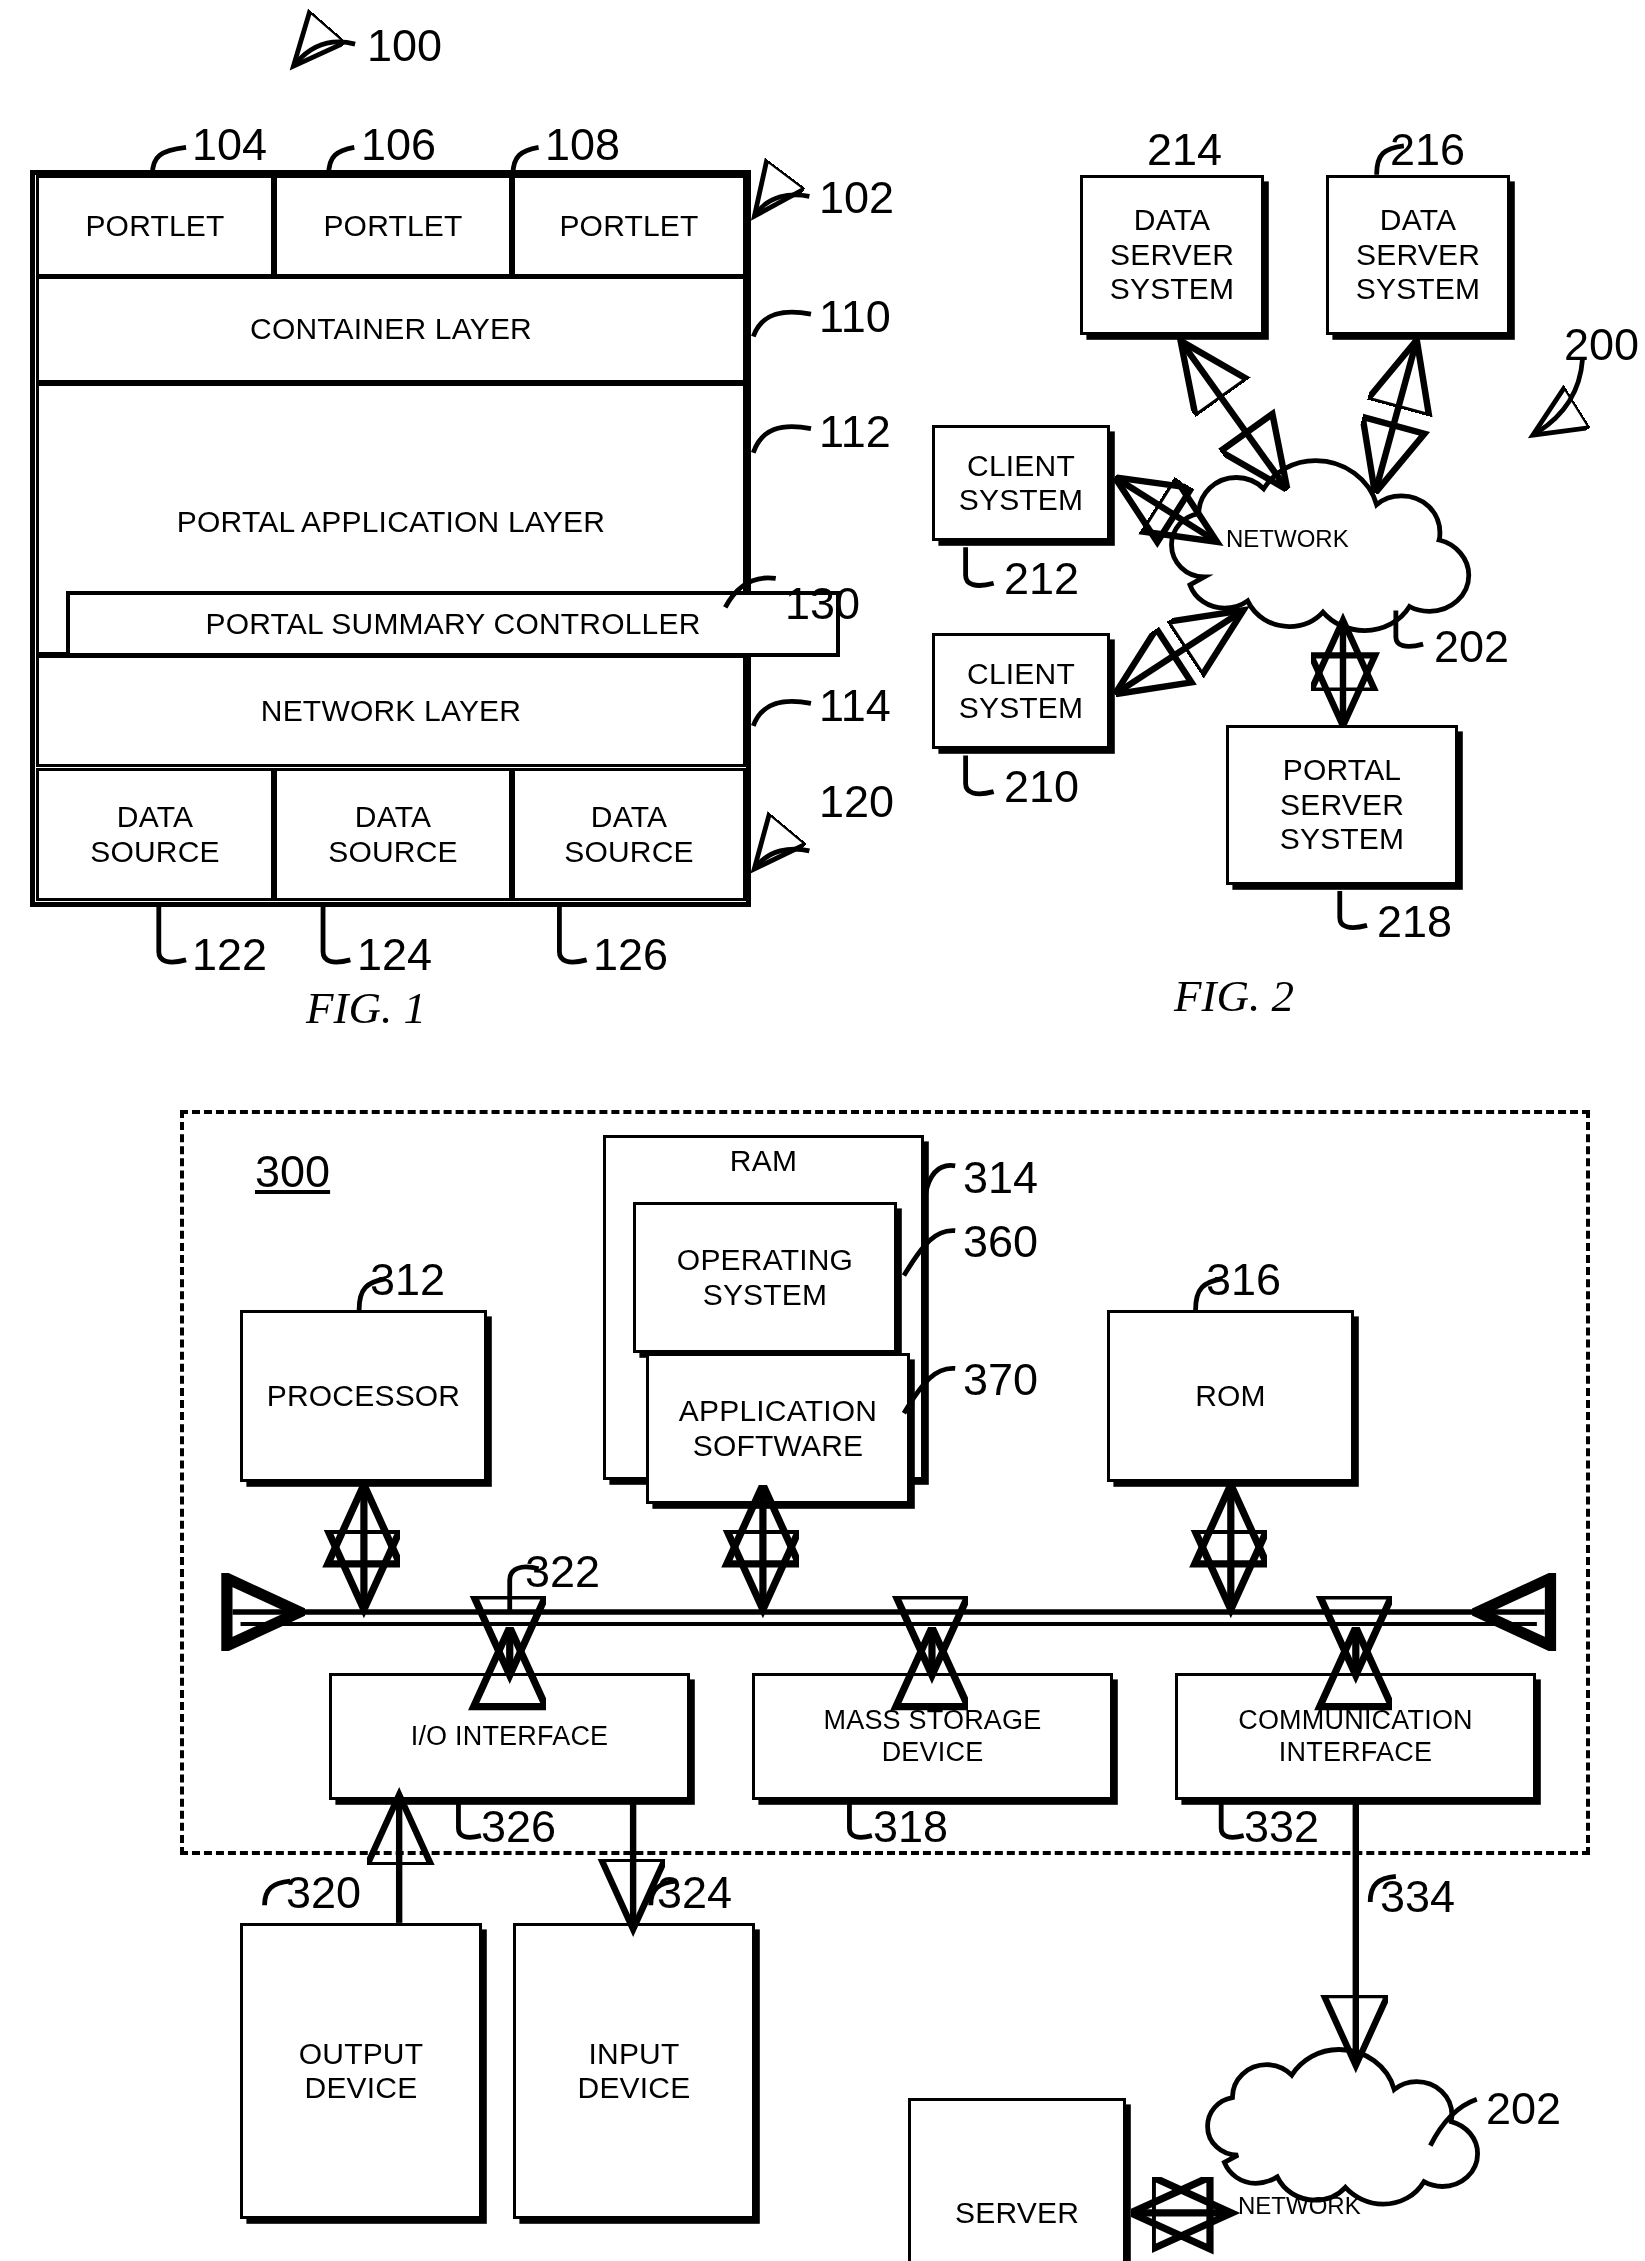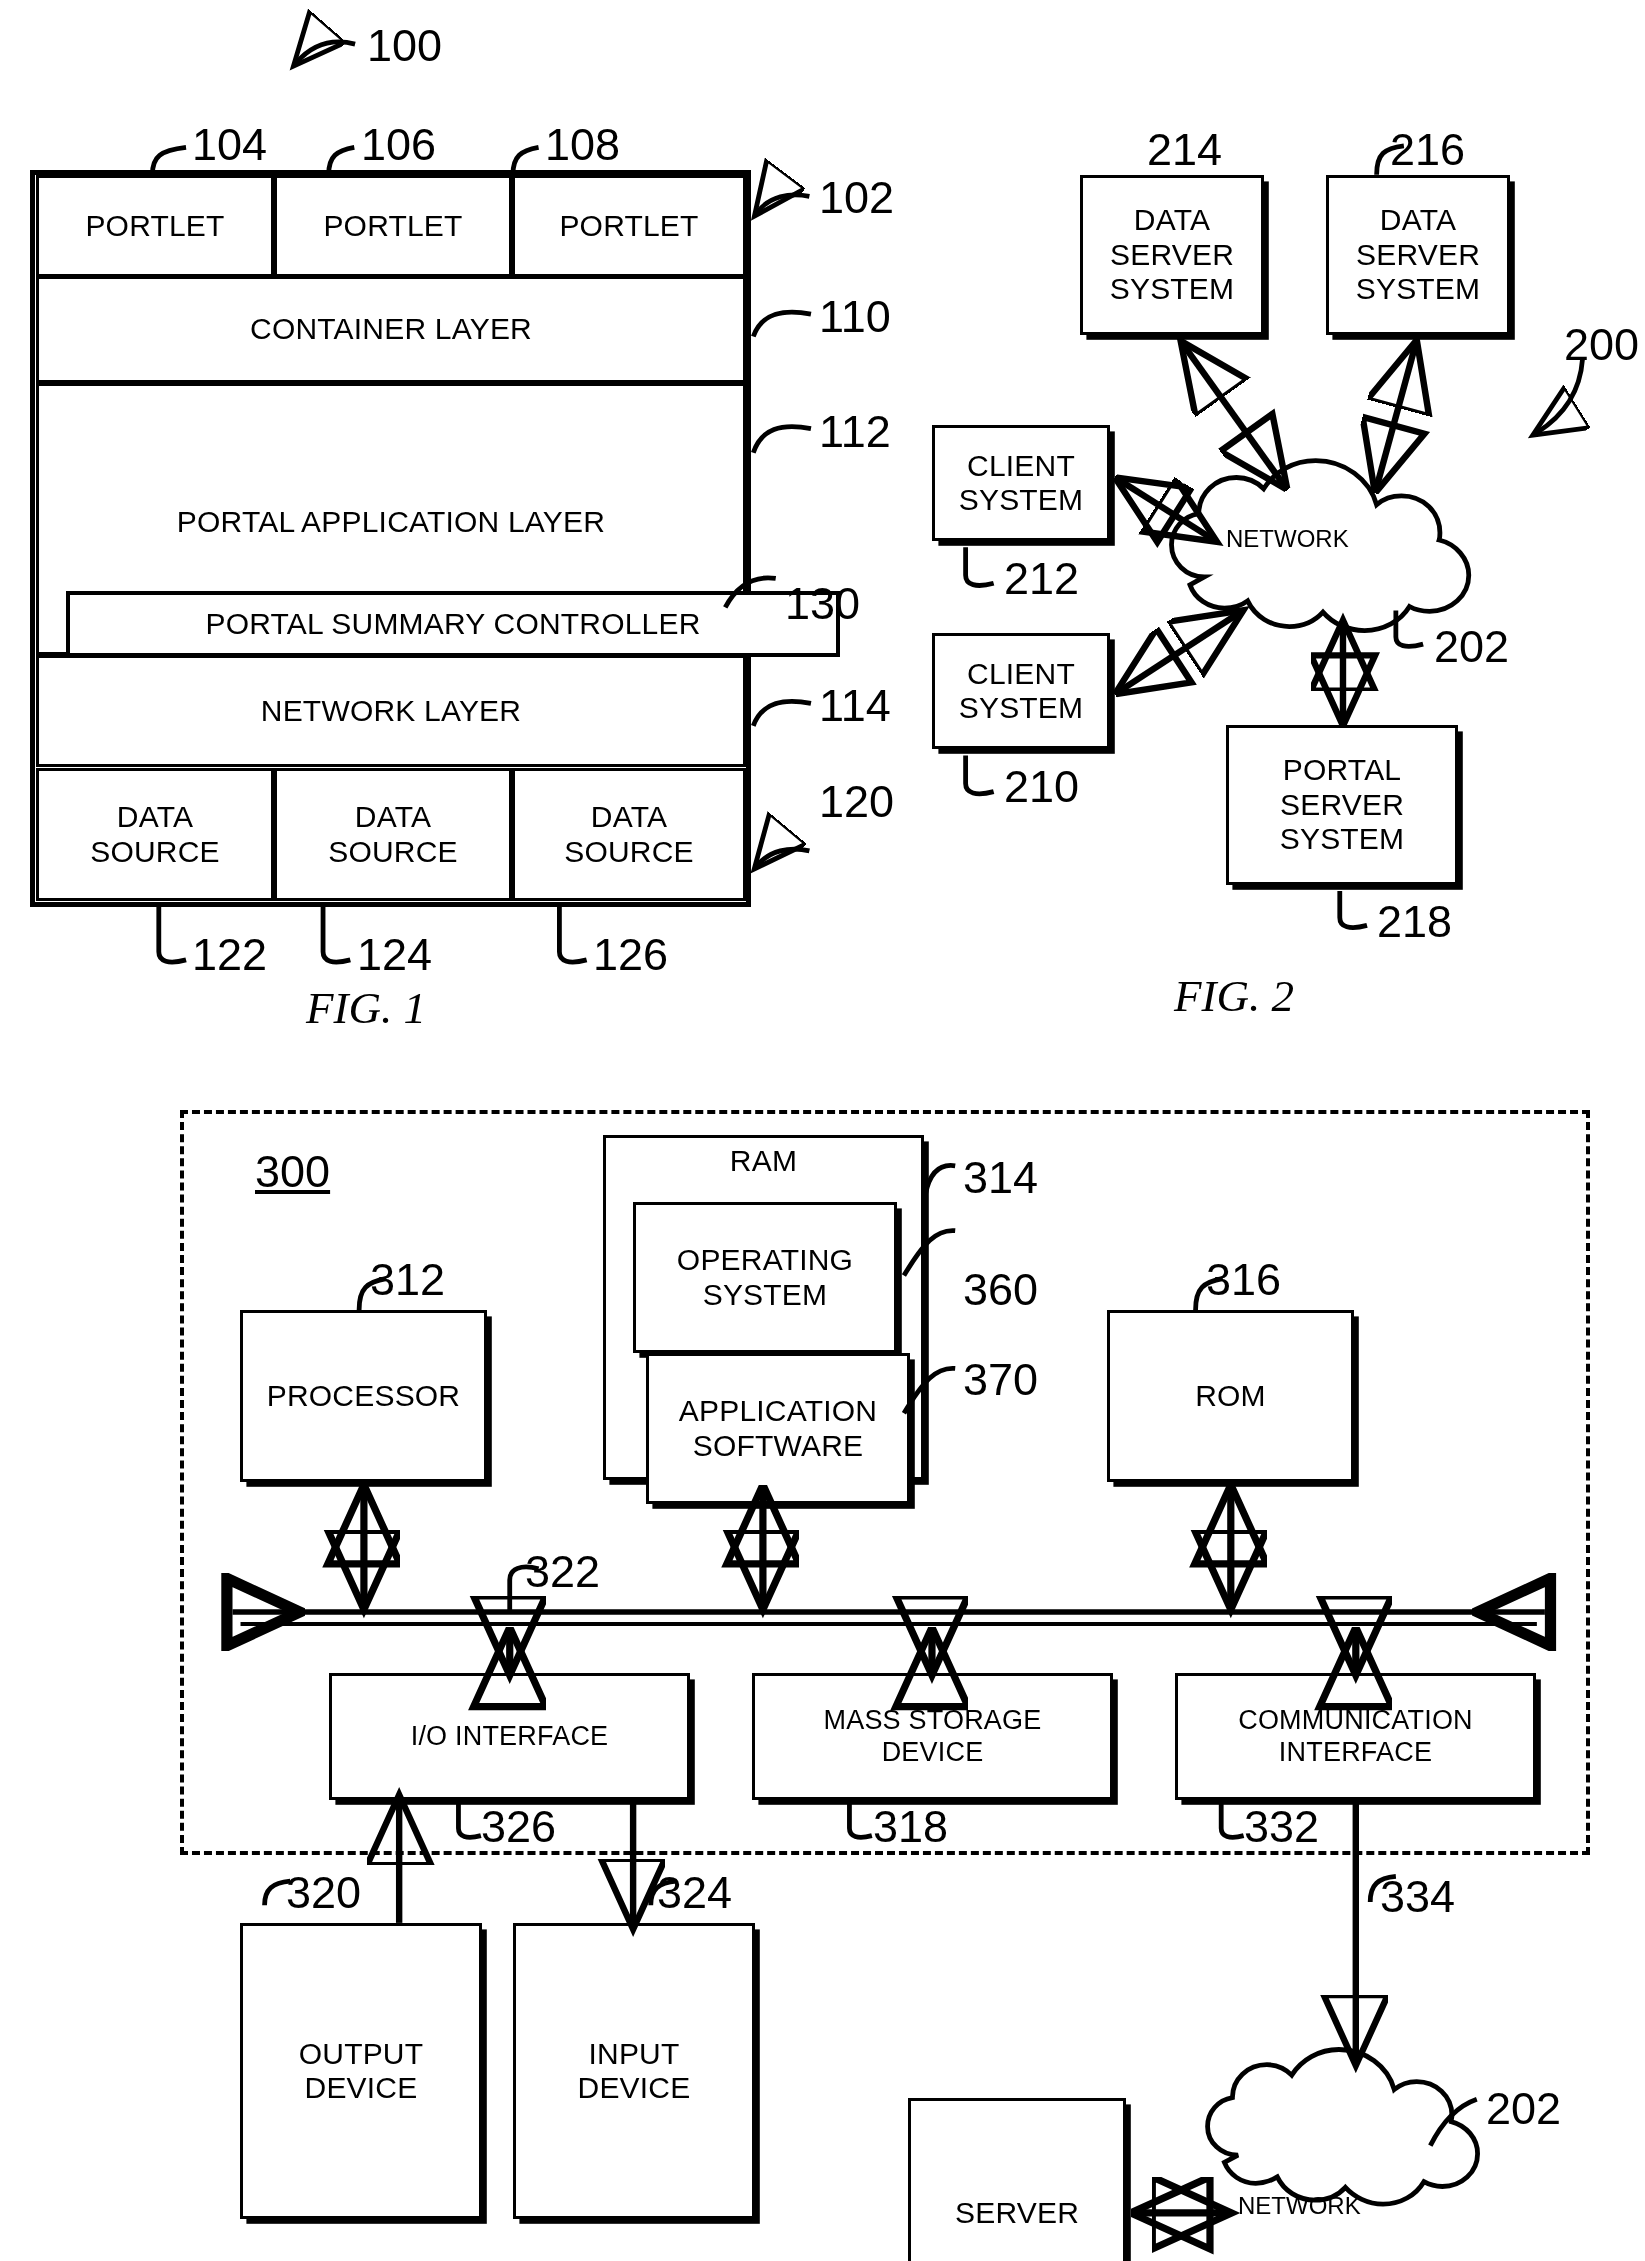--- a/index.html
+++ b/index.html
@@ -212,21 +212,21 @@
     <div class="box shadow" style="left:633px; top:1202px; width:264px; height:151px;">
       <span class="lbl">OPERATING
 SYSTEM</span>
     </div>
     <div class="box shadow" style="left:633px; top:1353px; width:264px; height:151px;margin-left:13px;">
       <span class="lbl">APPLICATION
 SOFTWARE</span>
     </div>
 
     <div class="ref" style="left:963px; top:1152px;">314</div>
-    <div class="ref" style="left:963px; top:1216px;margin-top:48px;">360</div>
+    <div class="ref" style="left:963px; top:1216px;">360</div>
     <div class="ref" style="left:963px; top:1354px;">370</div>
 
     <div class="ref" style="left:370px; top:1254px;">312</div>
     <div class="box shadow" style="left:240px; top:1310px; width:247px; height:172px;">
       <span class="lbl">PROCESSOR</span>
     </div>
 
     <div class="ref" style="left:1206px; top:1254px;">316</div>
     <div class="box shadow" style="left:1107px; top:1310px; width:247px; height:172px;">
       <span class="lbl">ROM</span>

